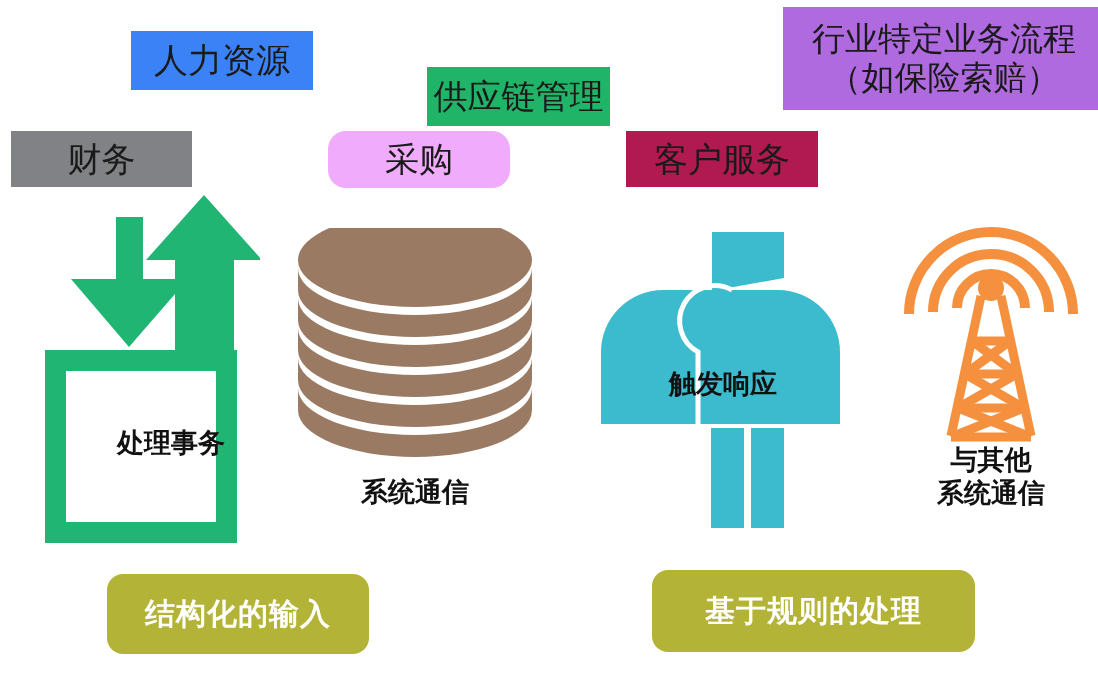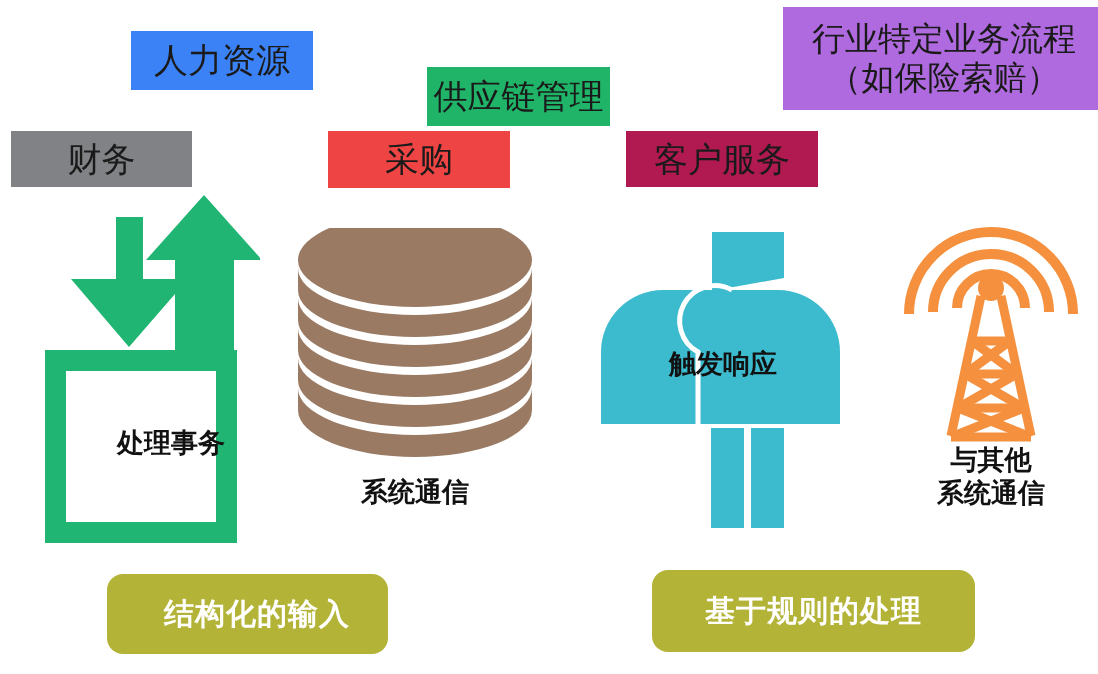--- a/index.html
+++ b/index.html
@@ -29,21 +29,21 @@
     font-weight: 400;
     line-height: 1.18;
     text-align: center;
     white-space: pre-line;
     letter-spacing: 0px;
   }
   .chip.hr        { left: 131px; top: 31px;  width: 182px; height: 59px;  background: #3b82f6; }
   .chip.scm       { left: 427px; top: 31px;  width: 183px; height: 59px;  background: #1FB467; margin-top: 36px; }
   .chip.industry  { left: 783px; top: 7px;   width: 322px; height: 103px; background: #B06AE0; font-size: 33px; }
   .chip.finance   { left: 11px;  top: 131px; width: 181px; height: 56px;  background: #808285; justify-content: center; }
-  .chip.purchase  { left: 328px; top: 131px; width: 182px; height: 57px;  background: #ef4444; }
+  .chip.purchase  { left: 328px; top: 131px; width: 182px; height: 57px;  background: #f0abfc; border-radius: 18px; }
   .chip.service   { left: 626px; top: 131px; width: 192px; height: 56px;  background: #B01A50; align-items: center; }
 
   
   .icon-group { position: absolute; }
 
   
   #g-process { left: 30px; top: 195px; width: 230px; height: 355px; }
   #g-process svg { display: block; }
   .icon-caption-inner {
     position: absolute;
@@ -66,21 +66,21 @@
     font-weight: bold;
     color: #111;
     line-height: 1.22;
   }
 
   
   #g-mailbox { left: 598px; top: 222px; width: 250px; height: 310px; }
   .mailbox-caption {
     position: absolute;
     left: 0px;
-    top: 124px;
+    top: 144px;
     width: 250px;
     text-align: center;
     font-size: 27px;
     font-weight: bold;
     color: #111;
   }
 
   
   #g-antenna { left: 893px; top: 196px; width: 195px; height: 270px; }
 
@@ -90,21 +90,21 @@
     display: flex;
     align-items: center;
     justify-content: center;
     background: #B3B337;
     color: #ffffff;
     font-size: 30px;
     font-weight: bold;
     border-radius: 16px;
     letter-spacing: 1px;
   }
-  .pill.left  { left: 107px; top: 574px; width: 262px; height: 80px; padding-left: 19px; }
+  .pill.left  { left: 107px; top: 574px; width: 262px; height: 80px; }
   .pill.right { left: 652px; top: 570px; width: 323px; height: 82px; }
 </style>
 </head>
 <body>
 
 <div id="canvas">
 
   <div class="chip hr">
     <span>人力资源</span>
   </div>

